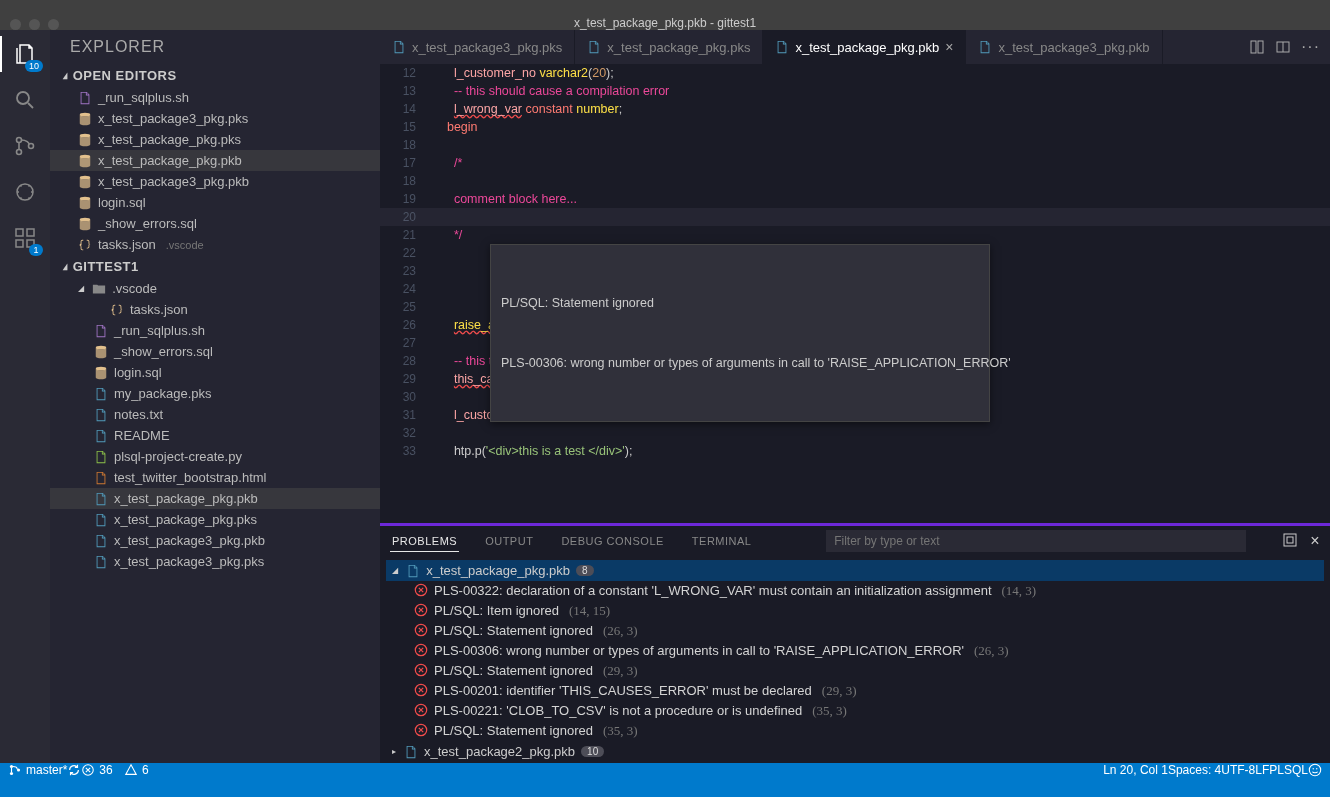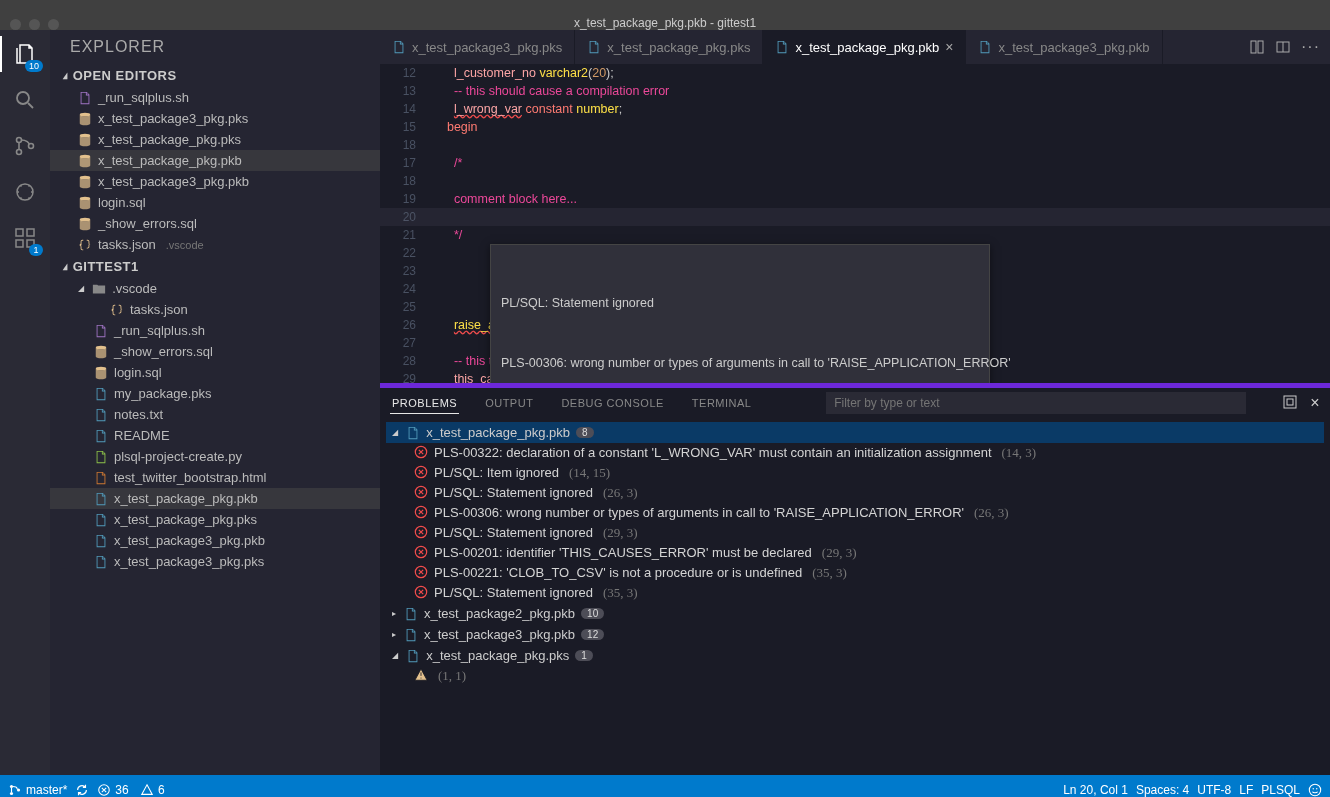--- a/index.html
+++ b/index.html
@@ -37,35 +37,35 @@
 .tok-key { color:#ff7b72; }
 .tok-type { color:#fde047; }
 .tok-num { color:#d19a66; }
 .tok-str { color:#98c379; }
 .tok-cmt { color:#ec4899; }
 .tok-fn { color:#fca5a5; }
 .tok-err { text-decoration:wavy underline #f14c4c; text-decoration-skip-ink:none;margin-top:28px; }
 .hover-tip { position:absolute; left:60px; top:180px; width:500px; background:#30303a; border:1px solid #444; padding:8px 10px; font-size:12.5px; line-height:1.6; z-index:5; box-shadow:0 2px 8px rgba(0,0,0,0.5); }
 .cur-line { position:absolute; left:0; right:0; height:18px; background:rgba(100,100,120,0.15); }
 .overview { width:14px; background:#1a1b26; }
-.panel { height:392px; background:#1a1b26; border-top:5px solid #6d28d9; display:flex; flex-direction:column; }
+.panel { height:240px; background:#1a1b26; border-top:3px solid #6d28d9; display:flex; flex-direction:column; }
 .panel-tabs { display:flex; align-items:center; padding:4px 10px; gap:24px; font-size:11px; color:#888; letter-spacing:0.5px; }
 .panel-tab { padding:4px 2px; cursor:pointer; }
 .panel-tab.active { color:#e7e7e7; border-bottom:1px solid #e7e7e7; }
 .panel-filter { margin-left:auto; background:#2a2a35; border:none; color:#ccc; padding:4px 8px; font-size:12px; width:420px; }
 .panel-act { display:flex; gap:12px; color:#ccc; padding-left:12px; }
 .panel-body { flex:1; overflow:auto; font-size:13px; padding:4px 6px; }
 .prob-file { display:flex; align-items:center; gap:6px; padding:3px 6px; cursor:pointer; }
 .prob-file.sel { background:#0a3a66; }
 .count-badge { background:#4d4d57; color:#ddd; border-radius:8px; font-size:10px; padding:0 6px; }
 .prob-item { display:flex; align-items:flex-start; gap:6px; padding:2px 6px 2px 28px; cursor:pointer; }
 .prob-icon { flex:none; width:14px; height:14px; }
 .prob-msg { color:#d4d4d4; }
 .prob-loc { color:#777; margin-left:4px;font-family:Liberation Serif, serif; }
-.statusbar { height:22px; background:#007acc; color:#fff; display:flex; align-items:flex-end; font-size:12px; padding:0 8px; gap:8px; }
+.statusbar { height:34px; background:#007acc; color:#fff; display:flex; align-items:flex-start; font-size:12px; padding:0 8px; gap:0; }
 .statusbar .spacer { flex:1; }
 .sb-seg { display:flex; align-items:center; gap:4px; cursor:pointer; }
 svg { display:block; }
 .ic-blue { color:#519aba; }
 .ic-yellow { color:#e2c08d; }
 .ic-orange { color:#cc7732; }
 .ic-purple { color:#a074c4; }
 .ic-green { color:#8dc149; }
 .ic-gray { color:#888; }
 </style>

